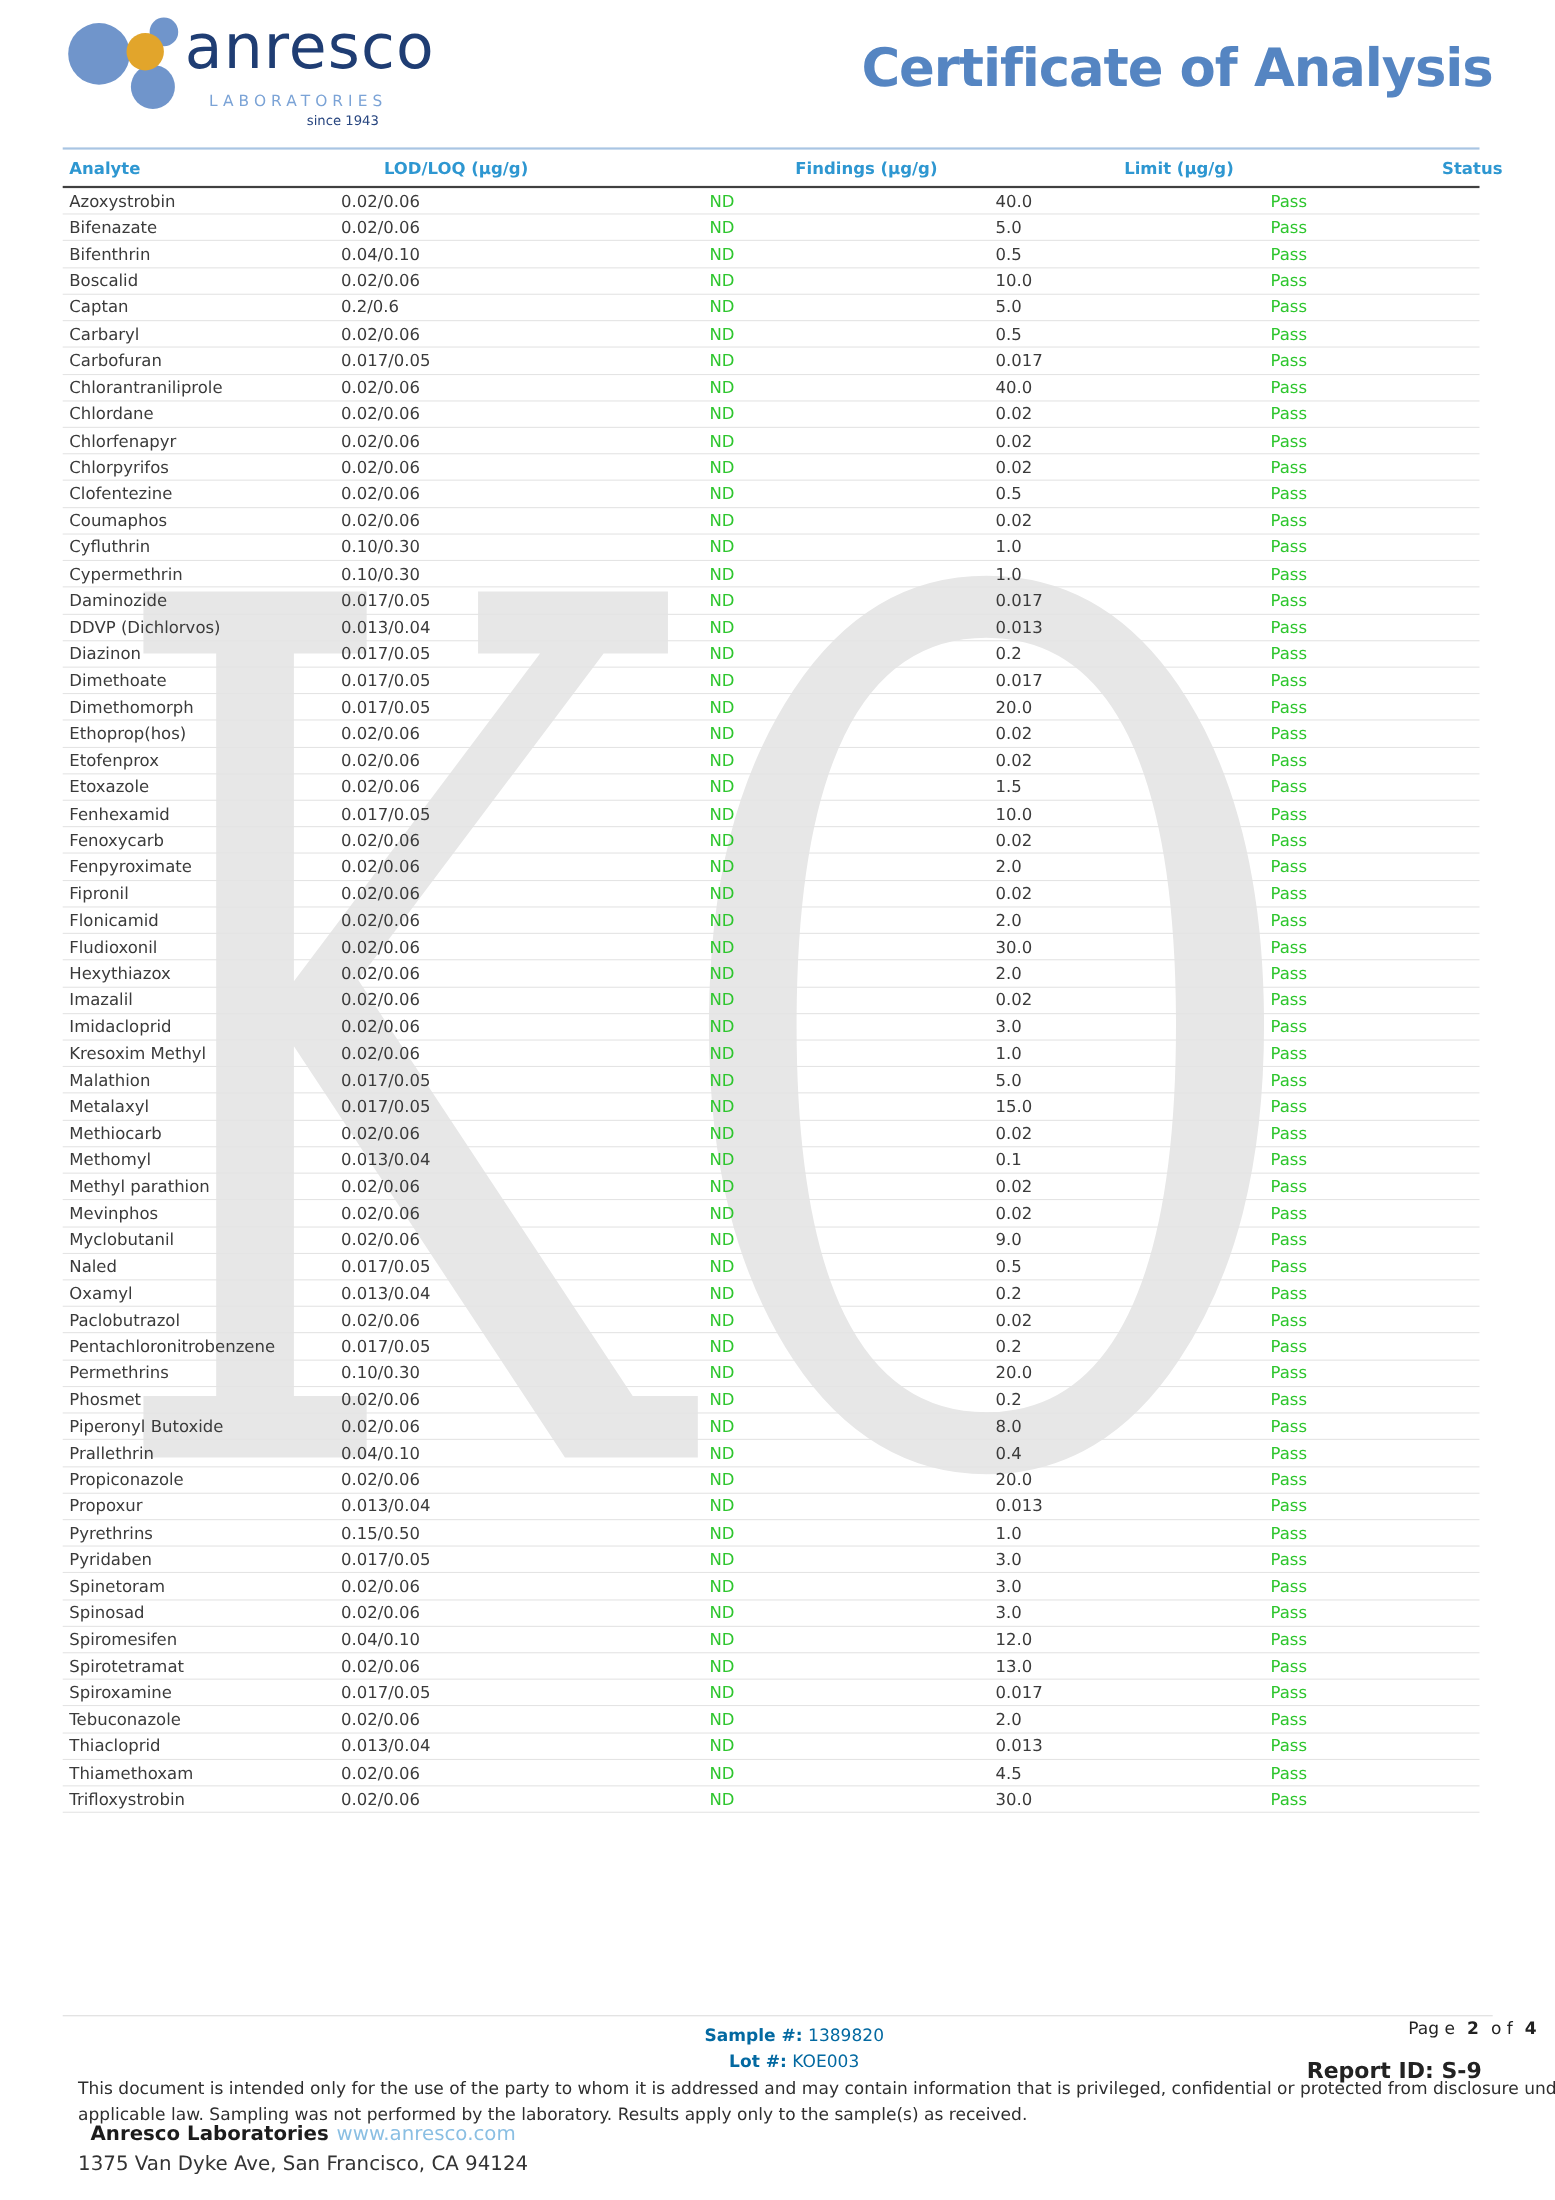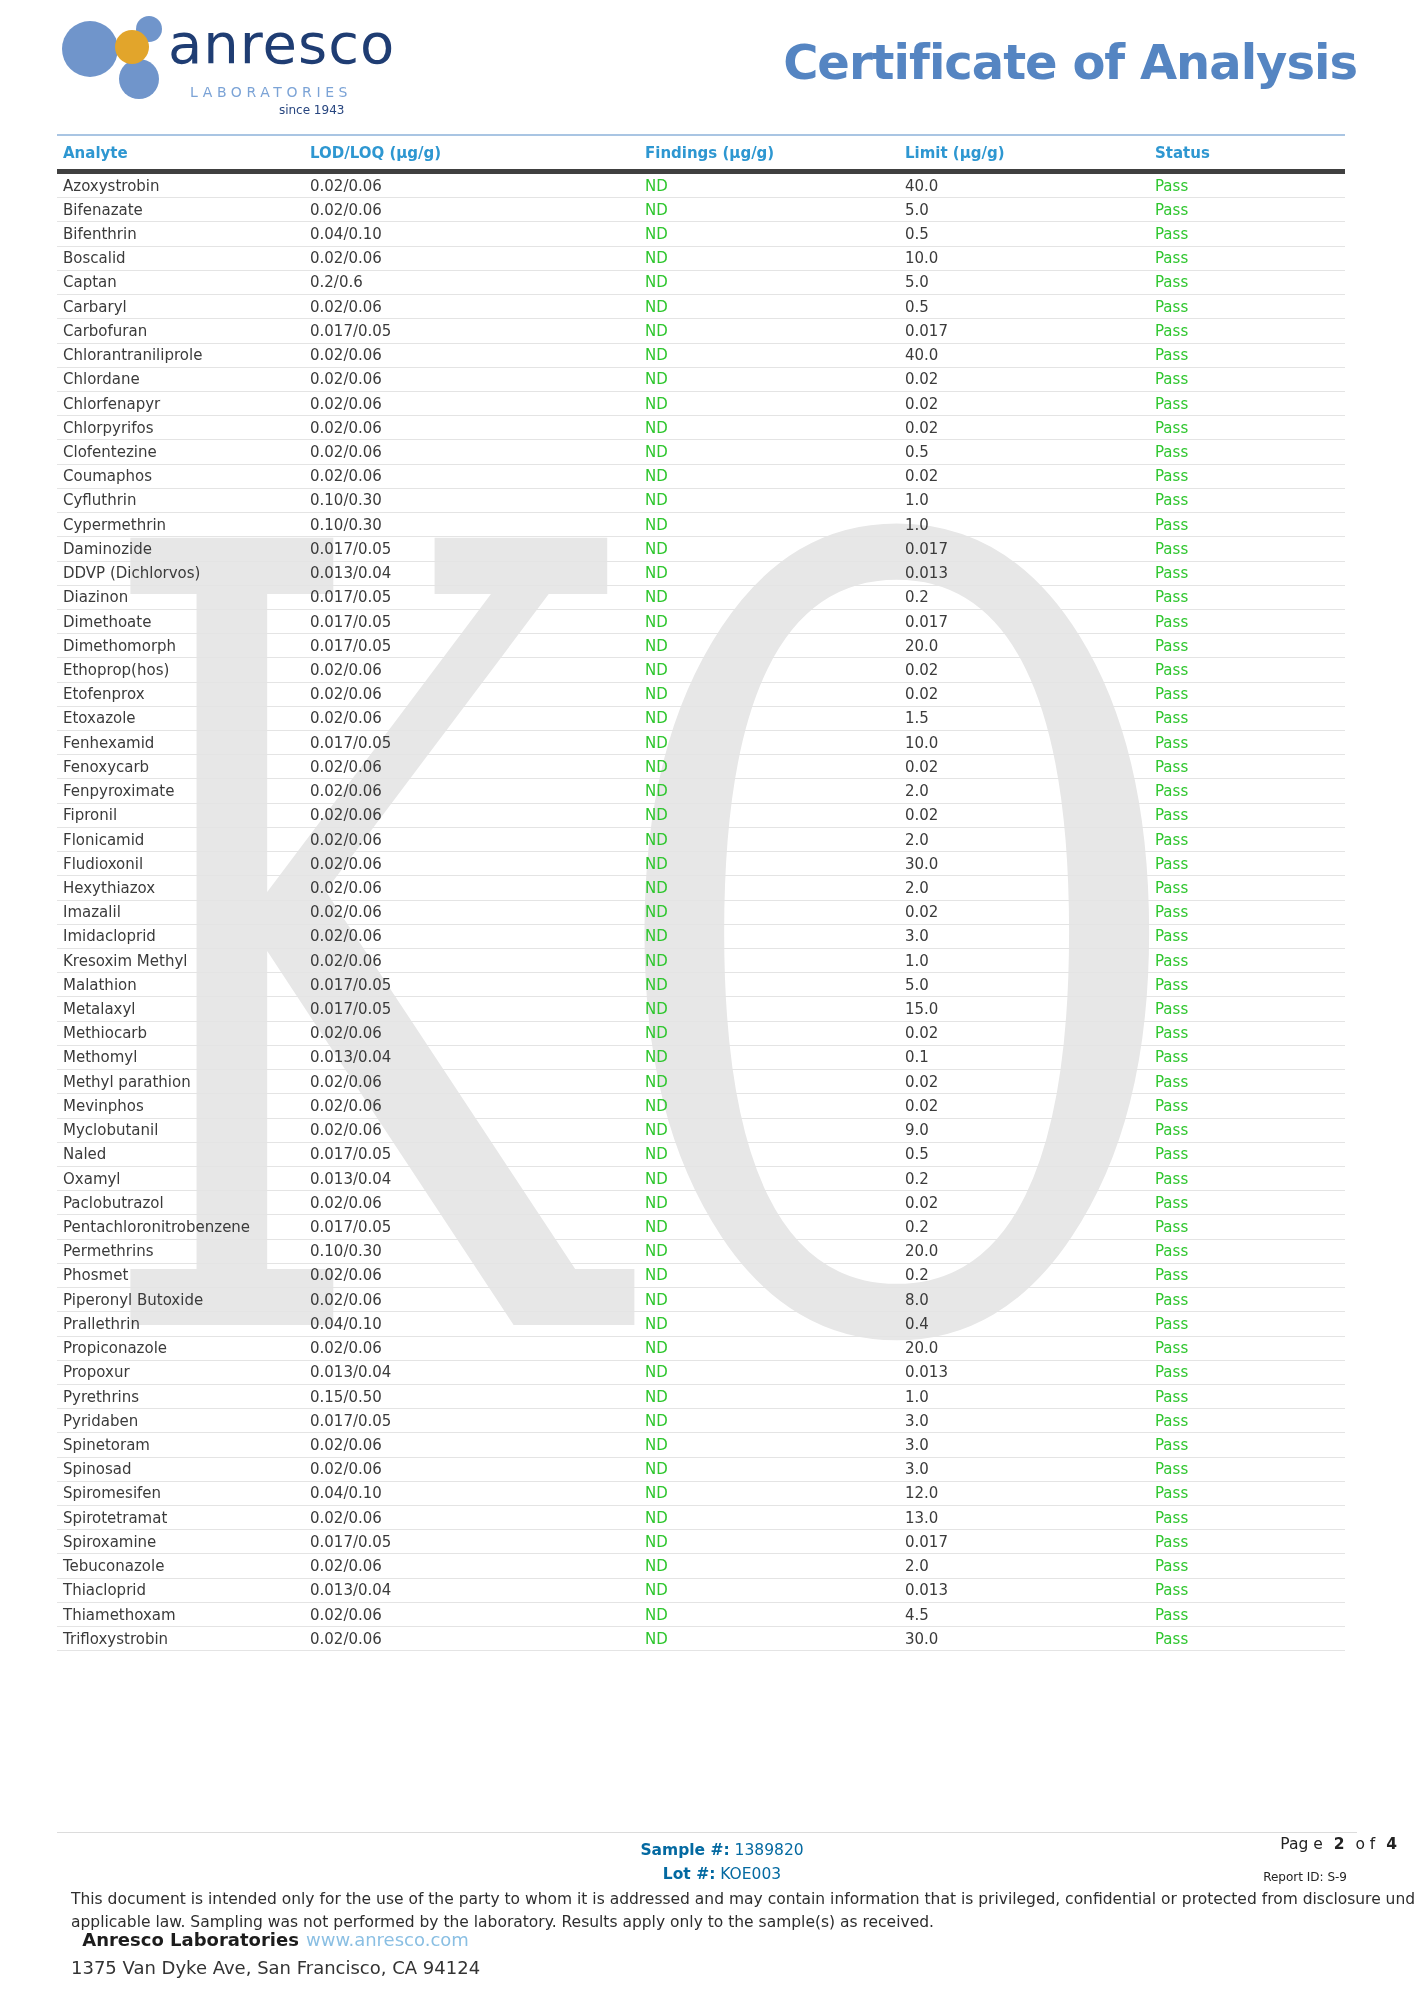--- a/index.html
+++ b/index.html
@@ -17,22 +17,23 @@
   .coa-title{
     position:absolute;top:34px;right:57px;z-index:3;
     font-size:48px;font-weight:700;color:#5585c2;letter-spacing:-1px;white-space:nowrap;
   }
   
   .watermark{position:absolute;left:0;top:0;z-index:1;pointer-events:none;}
   
   .coa-table{position:absolute;left:57px;top:134px;width:1288px;z-index:2;}
   .coa-head{
     display:grid;grid-template-columns:253px 335px 260px 250px 190px;
-    border-top:2px solid #a9c5e3;border-bottom:5px solid #404040;
+    border-top:2px solid #a9c5e3;border-bottom:2px solid #404040;
     padding:8px 0 7px 0;
+    gap:39px;
   }
   .coa-head .hcell{font-size:15px;font-weight:700;color:#2e97d1;}
   .coa-head .hcell:first-child{padding-left:6px;}
   .coa-row{
     display:grid;grid-template-columns:253px 335px 260px 250px 190px;
     height:23.23px;align-items:center;border-bottom:1px solid #e4e4e4;
   }
   .coa-row .cell{font-size:15px;color:#3b3b3b;white-space:nowrap;overflow:hidden;}
   .coa-row .cell:first-child{padding-left:6px;}
   .coa-row .green{color:#2ec62e;}
@@ -41,21 +42,21 @@
   .footer-left{position:absolute;left:71px;top:1929px;font-size:18px;color:#1c1c1c;z-index:3;white-space:nowrap;text-align:center;}
   .footer-left .company{font-weight:700;}
   .footer-left .site{color:#8abfe3;margin-left:7px;}
   .footer-left .addr{margin-top:7px;color:#333333;}
   .footer-center{position:absolute;left:522px;top:1841px;width:400px;text-align:center;font-size:15.5px;color:#0369a1;z-index:3;}
   .footer-center .row2{margin-top:6px;}
   .footer-center .lbl{font-weight:700;}
   .footer-page{position:absolute;top:1835px;right:17px;font-size:15.5px;color:#222222;z-index:3;white-space:nowrap;}
   .footer-page .num{font-weight:700;}
   .footer-page span{margin-left:6px;}
-  .footer-report{position:absolute;top:1870px;right:67px;font-size:12px;color:#222222;z-index:3;white-space:nowrap;}
+  .footer-report{position:absolute;top:1870px;right:67px;font-size:20px;color:#222222;z-index:3;white-space:nowrap;font-weight:bold;}
   .disclaimer{position:absolute;left:71px;top:1888px;font-size:15.5px;color:#2e2e2e;line-height:23px;z-index:3;}
   .disclaimer div{white-space:nowrap;}
 </style>
 </head>
 <body>
 
 <div class="page">
 
   <svg class="watermark" width="1414" height="2000">
     <text x="138" y="1325" font-size="1080" fill="#e7e7e7" font-family="DejaVu Serif, Liberation Serif, serif" transform="scale(0.66 1)">KO</text>

